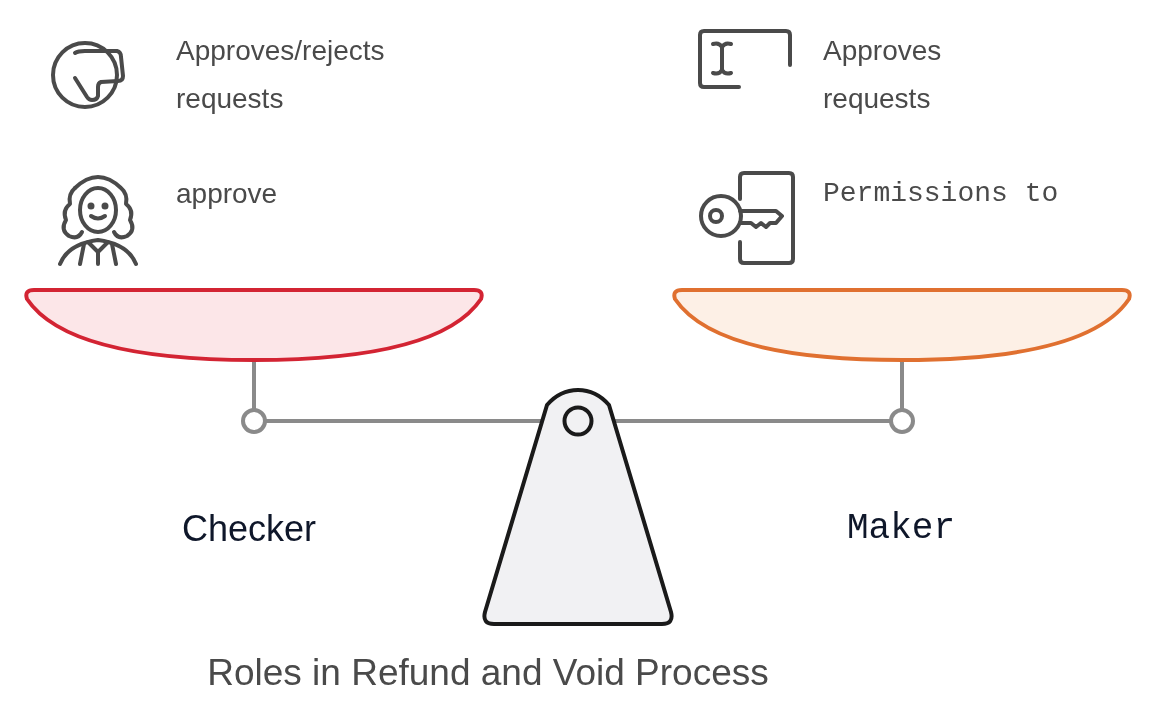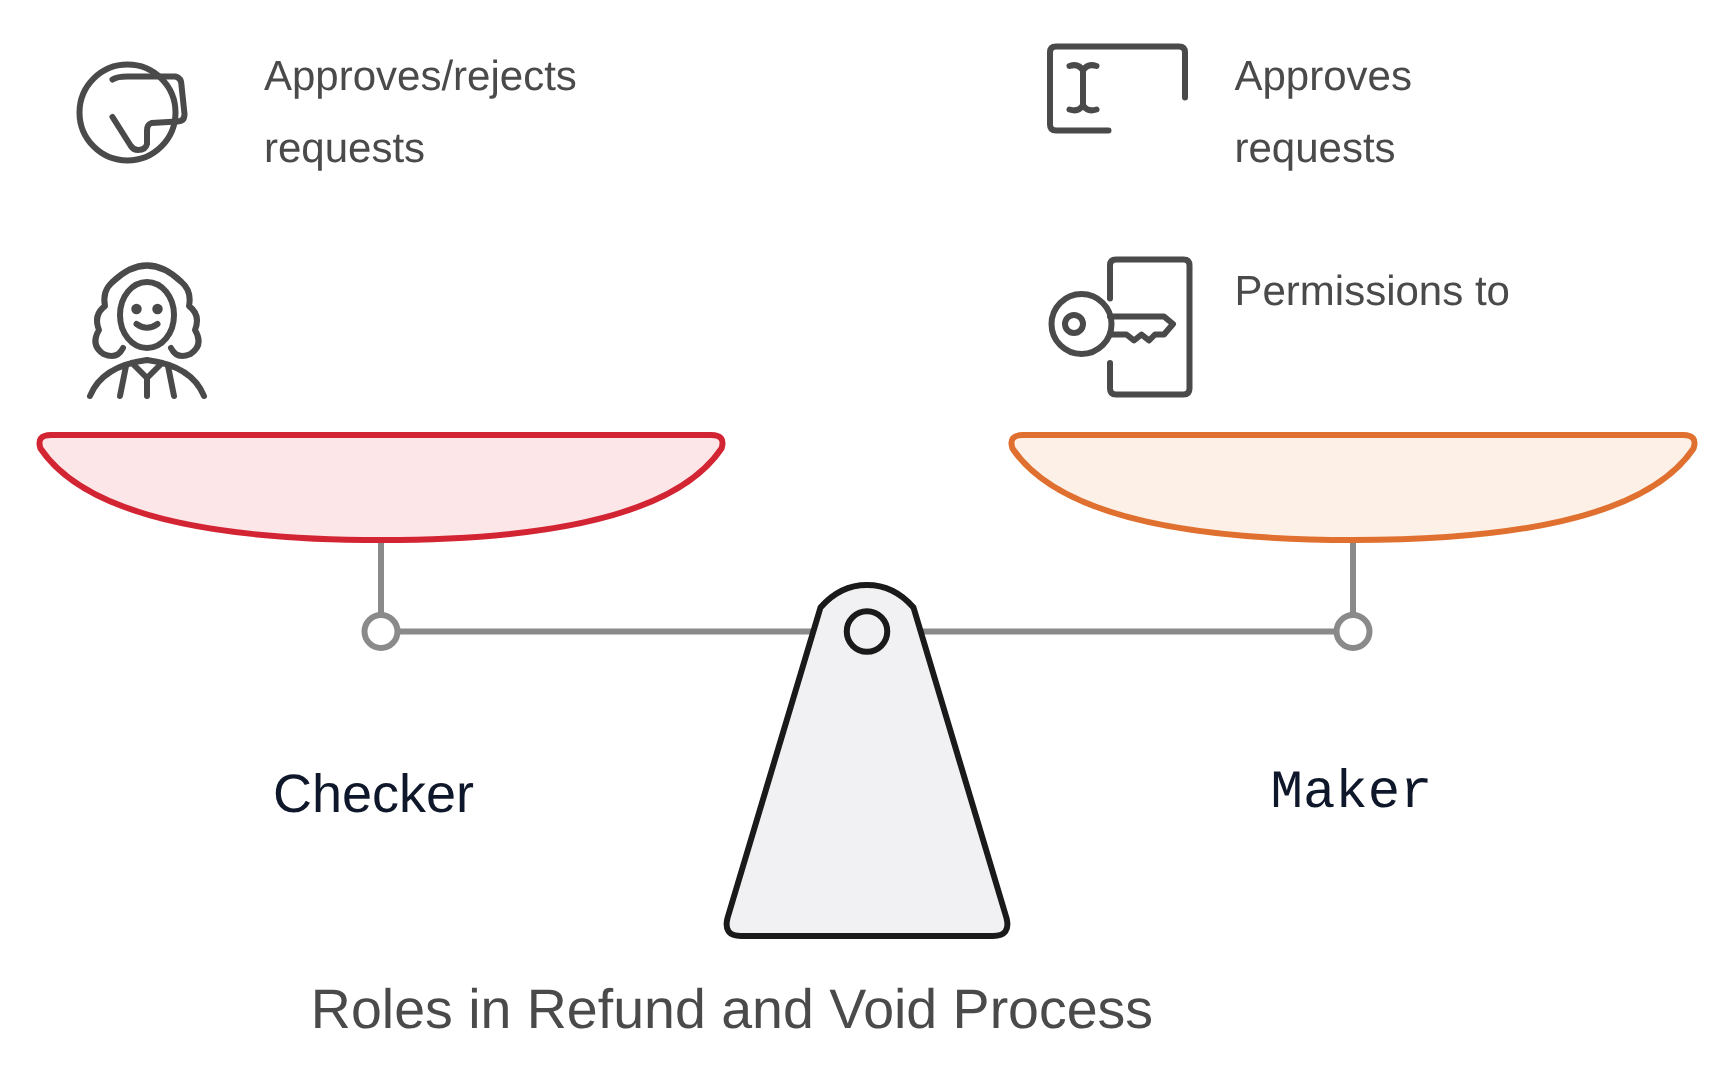--- a/index.html
+++ b/index.html
@@ -62,26 +62,27 @@
     <circle cx="716" cy="216" r="6"></circle>
     <path d="M740 211 L776 211 L782 216 L776 223 L770 223 L766 227 L761 223 L756 227 L751 223 L740 223"></path>
   </g>
 </svg>
 
 <div class="lbl" style="left:176px; top:27px;">
   <div>Approves/rejects</div>
   <div>requests</div>
 </div>
 <div class="lbl" style="left:176px; top:170px;">
+  <div>approve</div>
 </div>
 
 <div class="lbl" style="left:823px; top:27px;">
   <div>Approves</div>
   <div>requests</div>
 </div>
-<div class="lbl" style="left:823px; top:170px;">
+<div class="lbl" style="left:823px; top:170px;font-family:Liberation Mono, monospace;">
   <div>Permissions to</div>
 </div>
 
 <div class="role" style="left:182px; top:508px;">Checker</div>
 <div class="role" style="left:847px; top:508px;font-family:Liberation Mono, monospace;">Maker</div>
 
 <div class="title">Roles in Refund and Void Process</div>
 
 </body></html>

